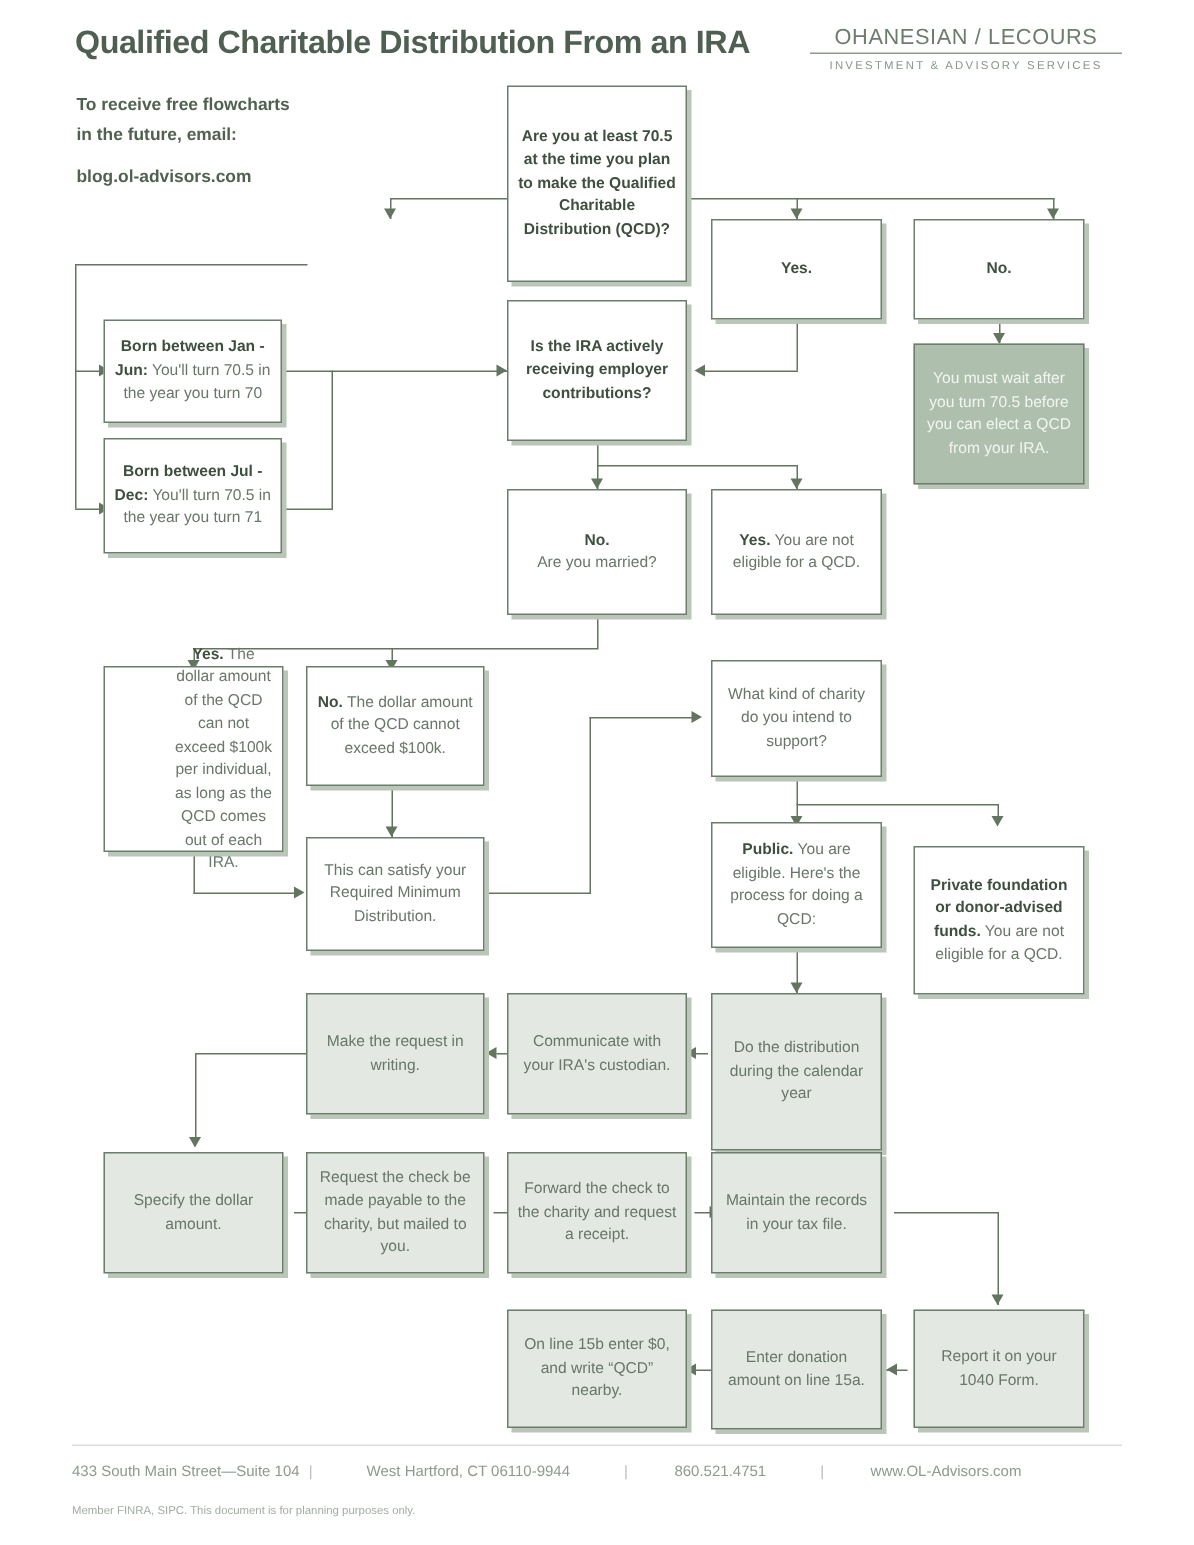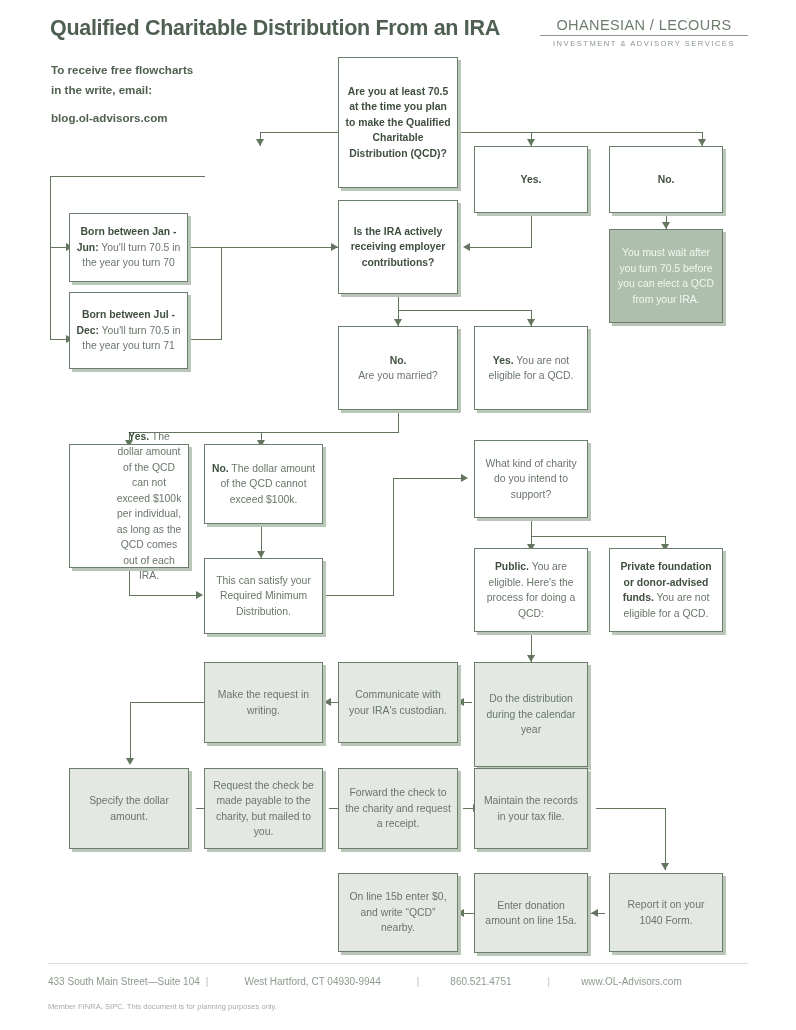--- a/index.html
+++ b/index.html
@@ -164,21 +164,21 @@
   <div id="title">Qualified Charitable Distribution From an IRA</div>
 
   <div id="logo-block">
     <div id="logo-name">Ohanesian / Lecours</div>
     <div id="logo-rule"></div>
     <div id="logo-sub">Investment &amp; Advisory Services</div>
   </div>
 
   <div id="intro">
     <div>To receive free flowcharts</div>
-    <div>in the write, email:</div>
+    <div>in the future, email:</div>
     <span class="gap"></span>
     <div>blog.ol-advisors.com</div>
   </div>
 
   <div class="ln h" style="left:260px; top:132px; width:443px;"></div>
   <div class="ln v" style="left:260px; top:132px; height:14px;"></div>
   <div class="arw down" style="left:255.5px; top:139px;"></div>
   <div class="ln v" style="left:531px; top:132px; height:14px;"></div>
   <div class="arw down" style="left:526.5px; top:139px;"></div>
   <div class="ln v" style="left:702px; top:132px; height:14px;"></div>
@@ -312,21 +312,21 @@
   </div>
 
   <div class="box" style="left:474px; top:440px; width:114px; height:78px;">
     <span class="txt">What kind of charity do you intend to support?</span>
   </div>
 
   <div class="box" style="left:474px; top:548px; width:114px; height:84px;">
     <span class="txt"><b>Public.</b><span>  You are eligible.  Here's the process for doing a QCD:</span></span>
   </div>
 
-  <div class="box" style="left:609px; top:548px; width:114px; height:84px;justify-content:flex-end;">
+  <div class="box" style="left:609px; top:564px; width:114px; height:99px;justify-content:flex-end;">
     <span class="txt"><b>Private foundation or donor-advised funds.</b><span> You are not eligible for a QCD.</span></span>
   </div>
 
   <div class="box proc" style="left:474px; top:662px; width:114px; height:105px;">
     <span class="txt">Do the distribution during the calendar year</span>
   </div>
 
   <div class="box proc" style="left:338px; top:662px; width:120px; height:81px;">
     <span class="txt">Communicate with your IRA's custodian.</span>
   </div>
@@ -360,21 +360,21 @@
   </div>
 
   <div class="box proc" style="left:338px; top:873px; width:120px; height:79px;">
     <span class="txt">On line 15b enter $0, and write “QCD” nearby.</span>
   </div>
 
   <div id="footer-rule"></div>
   <div id="footer-row">
     <span class="cell">433 South Main Street—Suite 104</span>
     <span class="sep">|</span>
-    <span class="cell" style="margin-left:30px;">West Hartford, CT 04930-9944</span>
+    <span class="cell" style="margin-left:30px;">West Hartford, CT 06110-9944</span>
     <span class="sep" style="margin-left:30px;">|</span>
     <span class="cell" style="margin-left:25px;">860.521.4751</span>
     <span class="sep" style="margin-left:30px;">|</span>
     <span class="cell" style="margin-left:25px;">www.OL-Advisors.com</span>
   </div>
   <div id="footer-note">Member FINRA, SIPC.  This document is for planning purposes only.</div>
 
 </div>
 
 </body></html>

